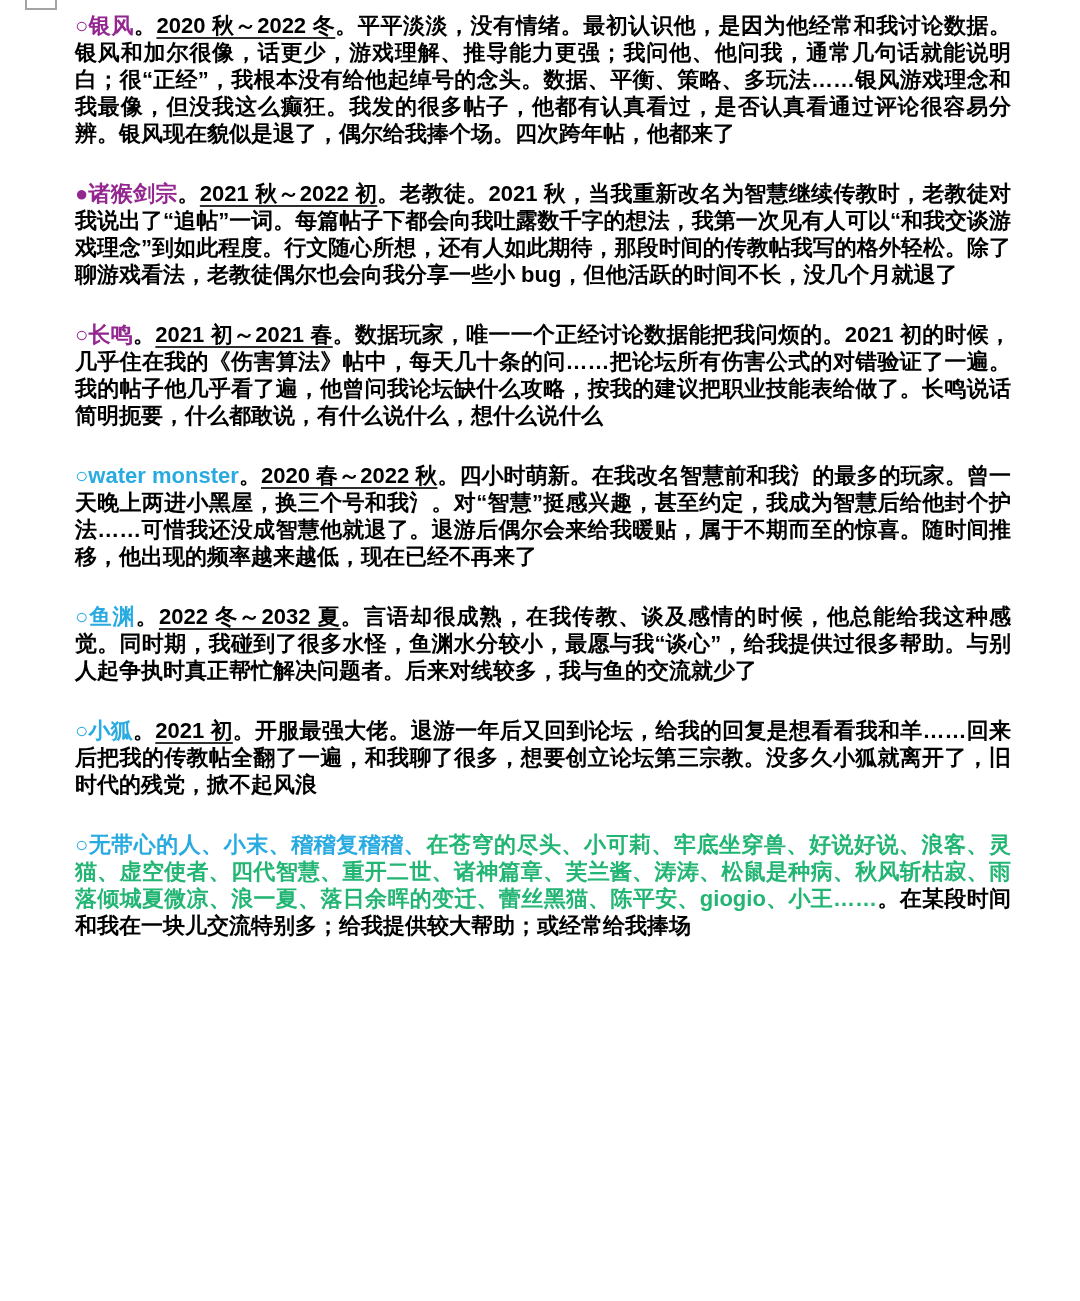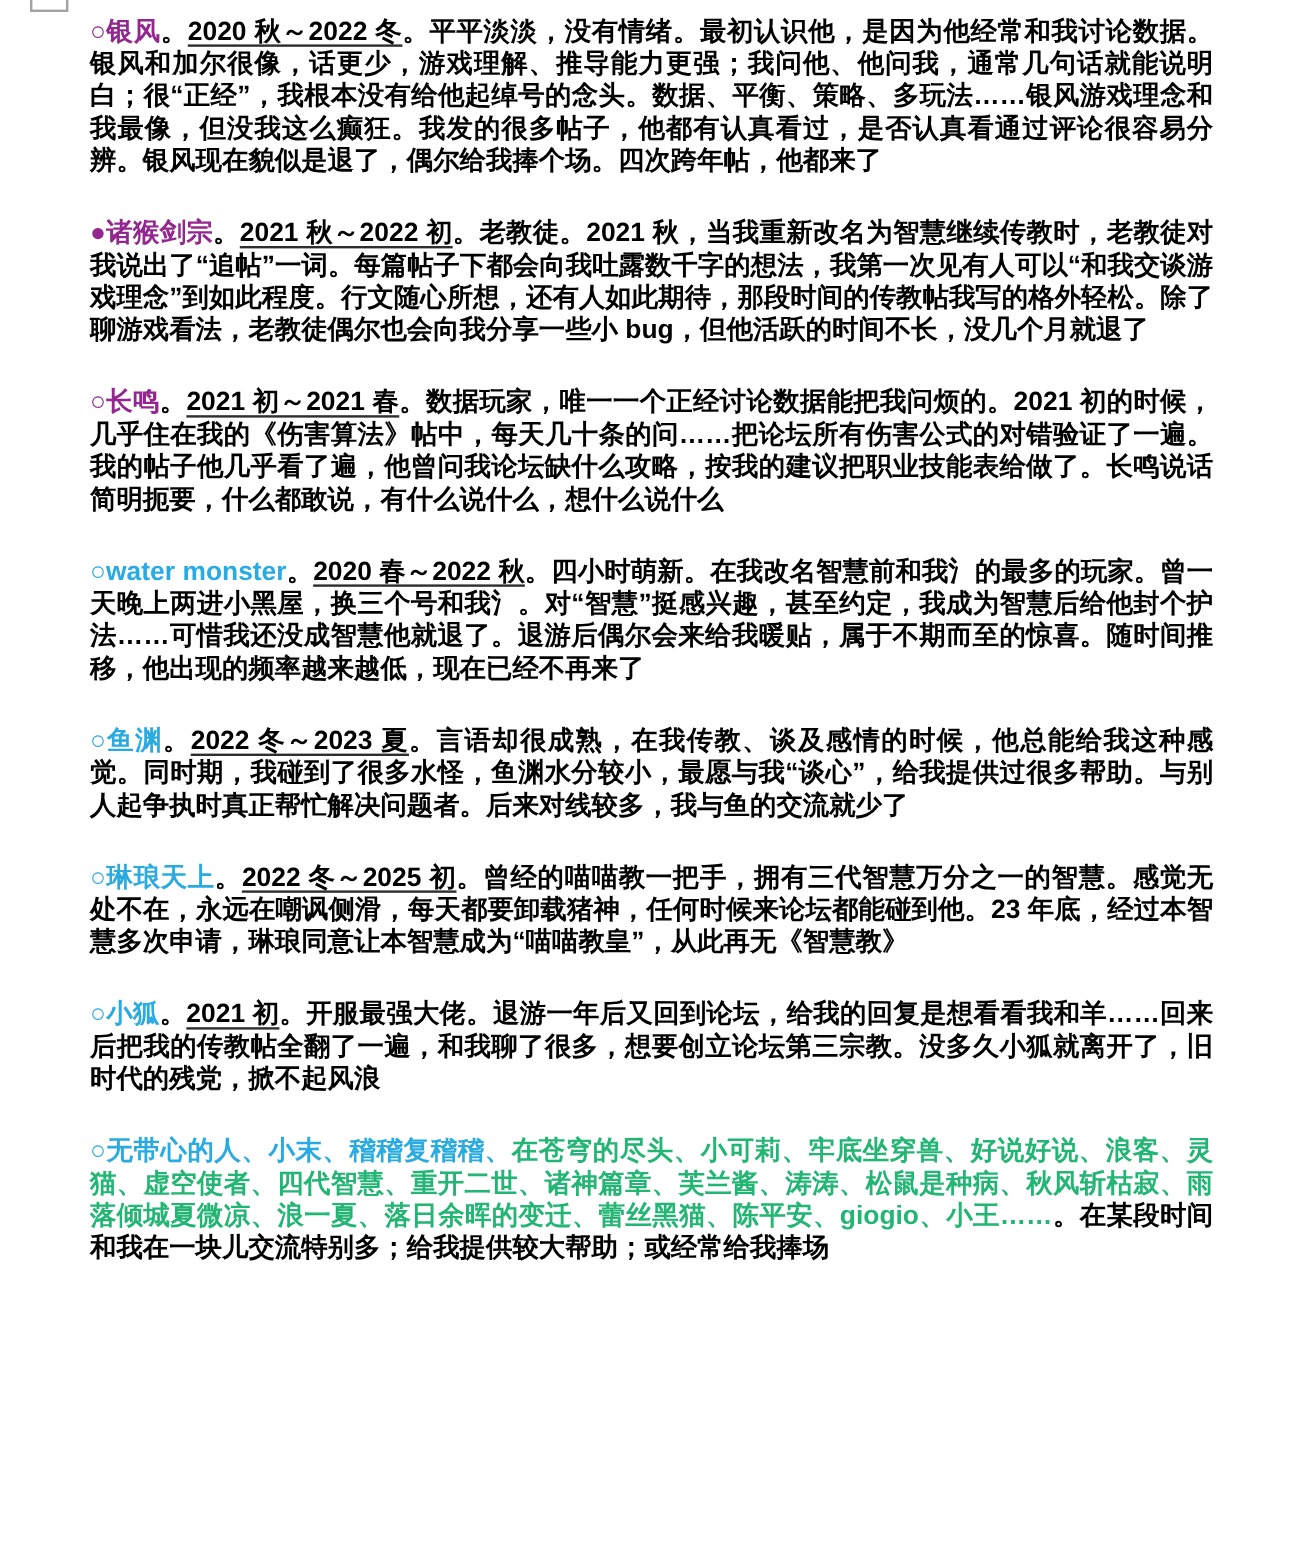--- a/index.html
+++ b/index.html
@@ -50,18 +50,17 @@
 </head>
 <body>
 
 <main class="page">
   <div class="edge-artifact"></div>
   <section class="content">
       <p class="entry"><span style="color: rgb(147, 39, 143);">○</span><span style="color: rgb(147, 39, 143);">银风</span><span style="color: rgb(0, 0, 0);">。</span><span class="u" style="color: rgb(0, 0, 0);">2020 秋～2022 冬</span><span style="color: rgb(0, 0, 0);">。平平淡淡，没有情绪。最初认识他，是因为他经常和我讨论数据。银风和加尔很像，话更少，游戏理解、推导能力更强；我问他、他问我，通常几句话就能说明白；很“正经”，我根本没有给他起绰号的念头。数据、平衡、策略、多玩法……银风游戏理念和我最像，但没我这么癫狂。我发的很多帖子，他都有认真看过，是否认真看通过评论很容易分辨。银风现在貌似是退了，偶尔给我捧个场。四次跨年帖，他都来了</span></p>
       <p class="entry"><span style="color: rgb(147, 39, 143);">●</span><span style="color: rgb(147, 39, 143);">诸猴剑宗</span><span style="color: rgb(0, 0, 0);">。</span><span class="u" style="color: rgb(0, 0, 0);">2021 秋～2022 初</span><span style="color: rgb(0, 0, 0);">。老教徒。2021 秋，当我重新改名为智慧继续传教时，老教徒对我说出了“追帖”一词。每篇帖子下都会向我吐露数千字的想法，我第一次见有人可以“和我交谈游戏理念”到如此程度。行文随心所想，还有人如此期待，那段时间的传教帖我写的格外轻松。除了聊游戏看法，老教徒偶尔也会向我分享一些小 bug，但他活跃的时间不长，没几个月就退了</span></p>
       <p class="entry"><span style="color: rgb(147, 39, 143);">○</span><span style="color: rgb(147, 39, 143);">长鸣</span><span style="color: rgb(0, 0, 0);">。</span><span class="u" style="color: rgb(0, 0, 0);">2021 初～2021 春</span><span style="color: rgb(0, 0, 0);">。数据玩家，唯一一个正经讨论数据能把我问烦的。2021 初的时候，几乎住在我的《伤害算法》帖中，每天几十条的问……把论坛所有伤害公式的对错验证了一遍。我的帖子他几乎看了遍，他曾问我论坛缺什么攻略，按我的建议把职业技能表给做了。长鸣说话简明扼要，什么都敢说，有什么说什么，想什么说什么</span></p>
       <p class="entry"><span style="color: rgb(41, 171, 226);">○</span><span style="color: rgb(41, 171, 226);">water monster</span><span style="color: rgb(0, 0, 0);">。</span><span class="u" style="color: rgb(0, 0, 0);">2020 春～2022 秋</span><span style="color: rgb(0, 0, 0);">。四小时萌新。在我改名智慧前和我氵的最多的玩家。曾一天晚上两进小黑屋，换三个号和我氵。对“智慧”挺感兴趣，甚至约定，我成为智慧后给他封个护法……可惜我还没成智慧他就退了。退游后偶尔会来给我暖贴，属于不期而至的惊喜。随时间推移，他出现的频率越来越低，现在已经不再来了</span></p>
-      <p class="entry"><span style="color: rgb(41, 171, 226);">○</span><span style="color: rgb(41, 171, 226);">鱼渊</span><span style="color: rgb(0, 0, 0);">。</span><span class="u" style="color: rgb(0, 0, 0);">2022 冬～2023 夏</span><span style="color: rgb(0, 0, 0);">。言语却很成熟，在我传教、谈及感情的时候，他总能给我这种感觉。同时期，我碰到了很多水怪，鱼渊水分较小，最愿与我“谈心”，给我提供过很多帮助。与别人起争执时真正帮忙解决问题者。后来对线较多，我与鱼的交流就少了</span></p>
-      <p class="entry"><span style="color: rgb(41, 171, 226);">○</span><span style="color: rgb(41, 171, 226);">琳琅天上</span><span style="color: rgb(0, 0, 0);">。</span><span class="u" style="color: rgb(0, 0, 0);">2022 冬～2025 初</span><span style="color: rgb(0, 0, 0);">。曾经的喵喵教一把手，拥有三代智慧万分之一的智慧。感觉无处不在，永远在嘲讽侧滑，每天都要卸载猪神，任何时候来论坛都能碰到他。23 年底，经过本智慧多次申请，琳琅同意让本智慧成为“喵喵教皇”，从此再无《智慧教》</span></p>
+      <p class="entry"><span style="color: rgb(41, 171, 226);">○</span><span style="color: rgb(41, 171, 226);">鱼渊</span><span style="color: rgb(0, 0, 0);">。</span><span class="u" style="color: rgb(0, 0, 0);">2022 冬～2032 夏</span><span style="color: rgb(0, 0, 0);">。言语却很成熟，在我传教、谈及感情的时候，他总能给我这种感觉。同时期，我碰到了很多水怪，鱼渊水分较小，最愿与我“谈心”，给我提供过很多帮助。与别人起争执时真正帮忙解决问题者。后来对线较多，我与鱼的交流就少了</span></p>
       <p class="entry"><span style="color: rgb(41, 171, 226);">○</span><span style="color: rgb(41, 171, 226);">小狐</span><span style="color: rgb(0, 0, 0);">。</span><span class="u" style="color: rgb(0, 0, 0);">2021 初</span><span style="color: rgb(0, 0, 0);">。开服最强大佬。退游一年后又回到论坛，给我的回复是想看看我和羊……回来后把我的传教帖全翻了一遍，和我聊了很多，想要创立论坛第三宗教。没多久小狐就离开了，旧时代的残党，掀不起风浪</span></p>
       <p class="entry"><span style="color: rgb(41, 171, 226);">○</span><span style="color: rgb(41, 171, 226); margin-top: 28px;">无带心的人、小末、稽稽复稽稽、</span><span style="color: rgb(34, 181, 115);">在苍穹的尽头、小可莉、牢底坐穿兽、好说好说、浪客、灵猫、虚空使者、四代智慧、重开二世、诸神篇章、芙兰酱、涛涛、松鼠是种病、秋风斩枯寂、雨落倾城夏微凉、浪一夏、落日余晖的变迁、蕾丝黑猫、陈平安、giogio、小王……</span><span style="color: rgb(0, 0, 0);">。在某段时间和我在一块儿交流特别多；给我提供较大帮助；或经常给我捧场</span></p>
     </section>
 </main>
 
 </body></html>

